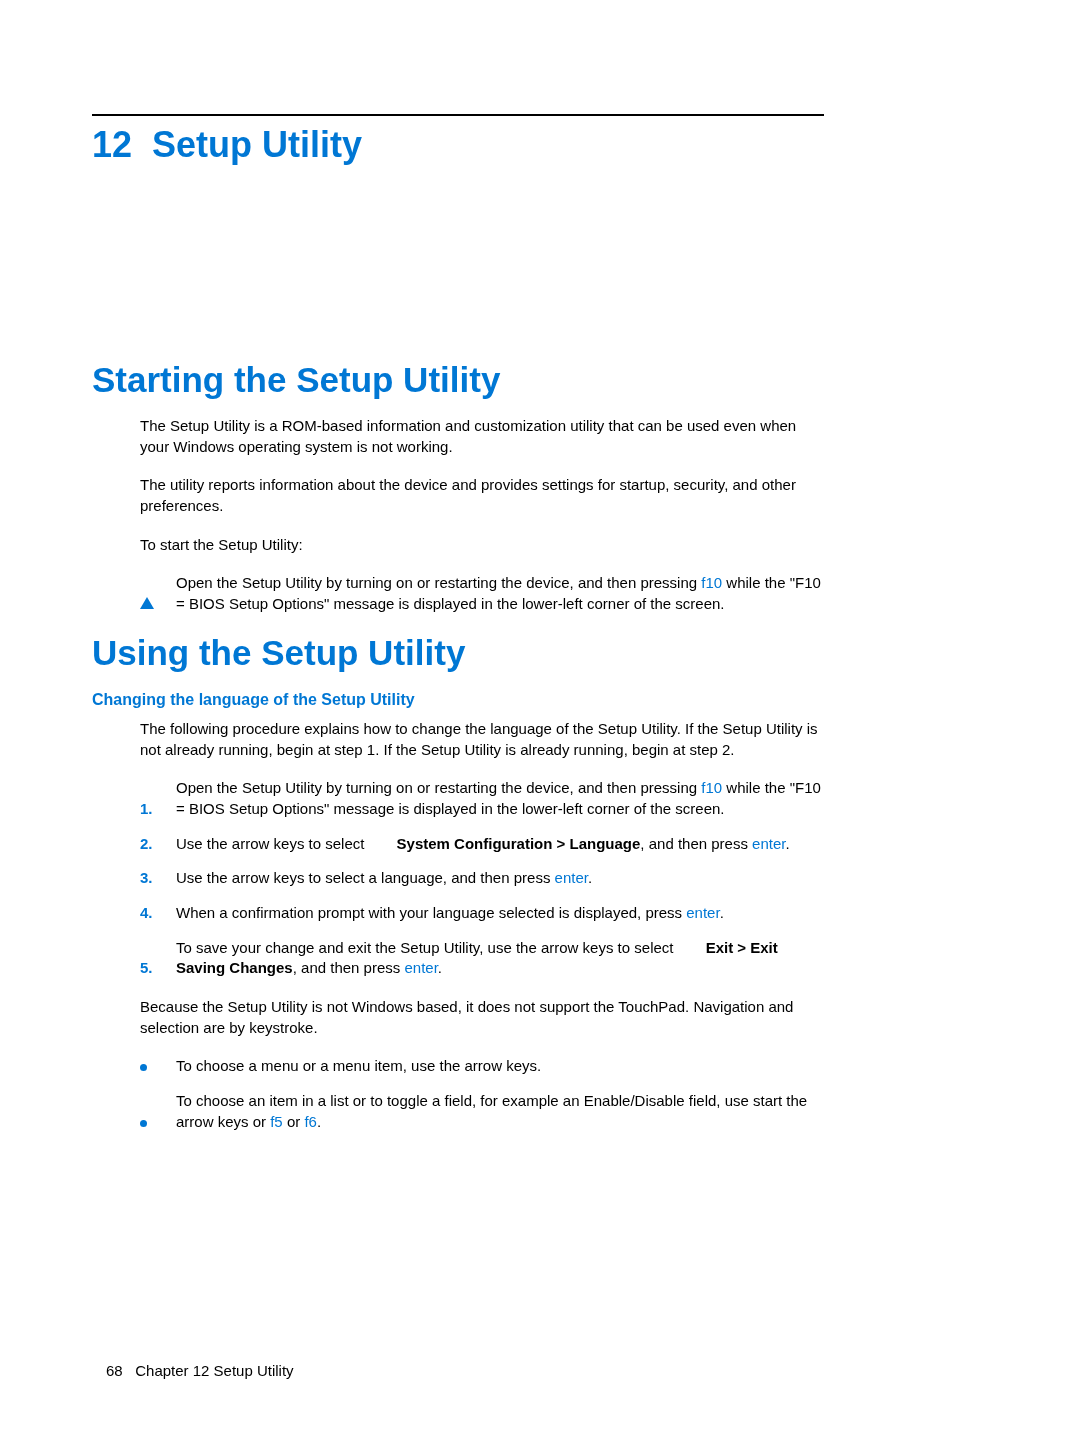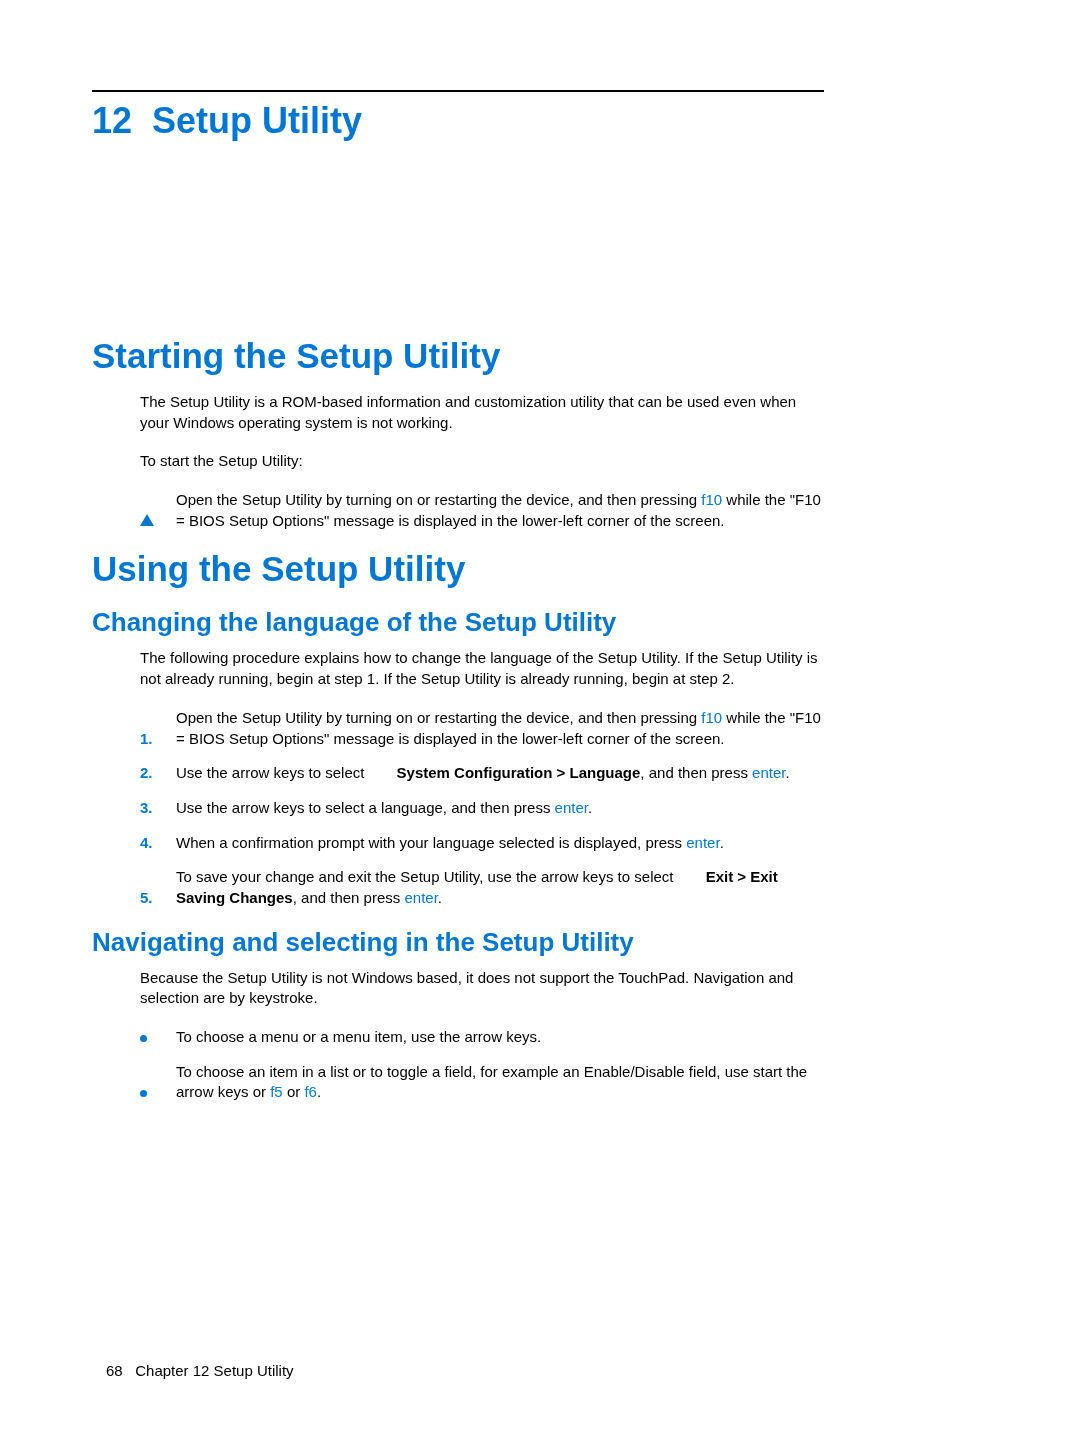--- a/index.html
+++ b/index.html
@@ -7,21 +7,21 @@
     font-size: 15px;
     color: #000;
     background: #fff;
     margin: 0;
     padding: 0;
   }
   .page {
     width: 916px;
     min-height: 1437px;
     box-sizing: border-box;
-    padding: 90px 92px 40px 92px;
+    padding: 114px 92px 40px 92px;
     position: relative;
   }
   .top-rule {
     border-top: 2px solid #000;
     margin-bottom: 8px;
   }
   .chapter-title {
     color: #0077d4;
     font-weight: bold;
     font-size: 36px;
@@ -29,21 +29,21 @@
   }
   .h2 {
     color: #0077d4;
     font-weight: bold;
     font-size: 35px;
     margin: 0 0 16px 0;
   }
   .h3 {
     color: #0077d4;
     font-weight: bold;
-    font-size: 26px;
+    font-size: 16px;
     margin: 18px 0 10px 0;
   }
   .content-indent {
     padding-left: 48px;
   }
   p {
     margin: 0 0 18px 0;
     line-height: 1.38;
   }
   .list {
@@ -96,20 +96,21 @@
 
   <h1 class="chapter-title">
     <span>12</span>&nbsp;&nbsp;<span>Setup Utility</span>
   </h1>
 
   <div class="big-gap"></div>
 
   <h2 class="h2">Starting the Setup Utility</h2>
   <div class="content-indent">
     <p>The Setup Utility is a ROM-based information and customization utility that can be used even when your Windows operating system is not working.</p>
+    <p>The utility reports information about the device and provides settings for startup, security, and other preferences.</p>
     <p>To start the Setup Utility:</p>
     <div class="list">
       <div class="list-item">
         <div class="list-marker"><span class="triangle"></span></div>
         <div class="list-body">
           <span>Open the Setup Utility by turning on or restarting the device, and then pressing </span><span class="key-blue">f10</span><span> while the "F10 = BIOS Setup Options" message is displayed in the lower-left corner of the screen.</span>
         </div>
       </div>
     </div>
   </div>
@@ -152,21 +153,20 @@
       <div class="list-item">
         <div class="list-marker">5.</div>
         <div class="list-body">
           <span>To save your change and exit the Setup Utility, use the arrow keys to select </span><span class="bold">Exit &gt; Exit Saving Changes</span><span>, and then press </span><span class="key-blue">enter</span><span>.</span>
         </div>
       </div>
 
     </div>
   </div>
 
-  <h3 class="h3">Navigating and selecting in the Setup Utility</h3>
   <div class="content-indent">
     <p>Because the Setup Utility is not Windows based, it does not support the TouchPad. Navigation and selection are by keystroke.</p>
     <div class="list">
       <div class="list-item">
         <div class="list-marker"><span class="bullet"></span></div>
         <div class="list-body">To choose a menu or a menu item, use the arrow keys.</div>
       </div>
       <div class="list-item">
         <div class="list-marker"><span class="bullet"></span></div>
         <div class="list-body">

